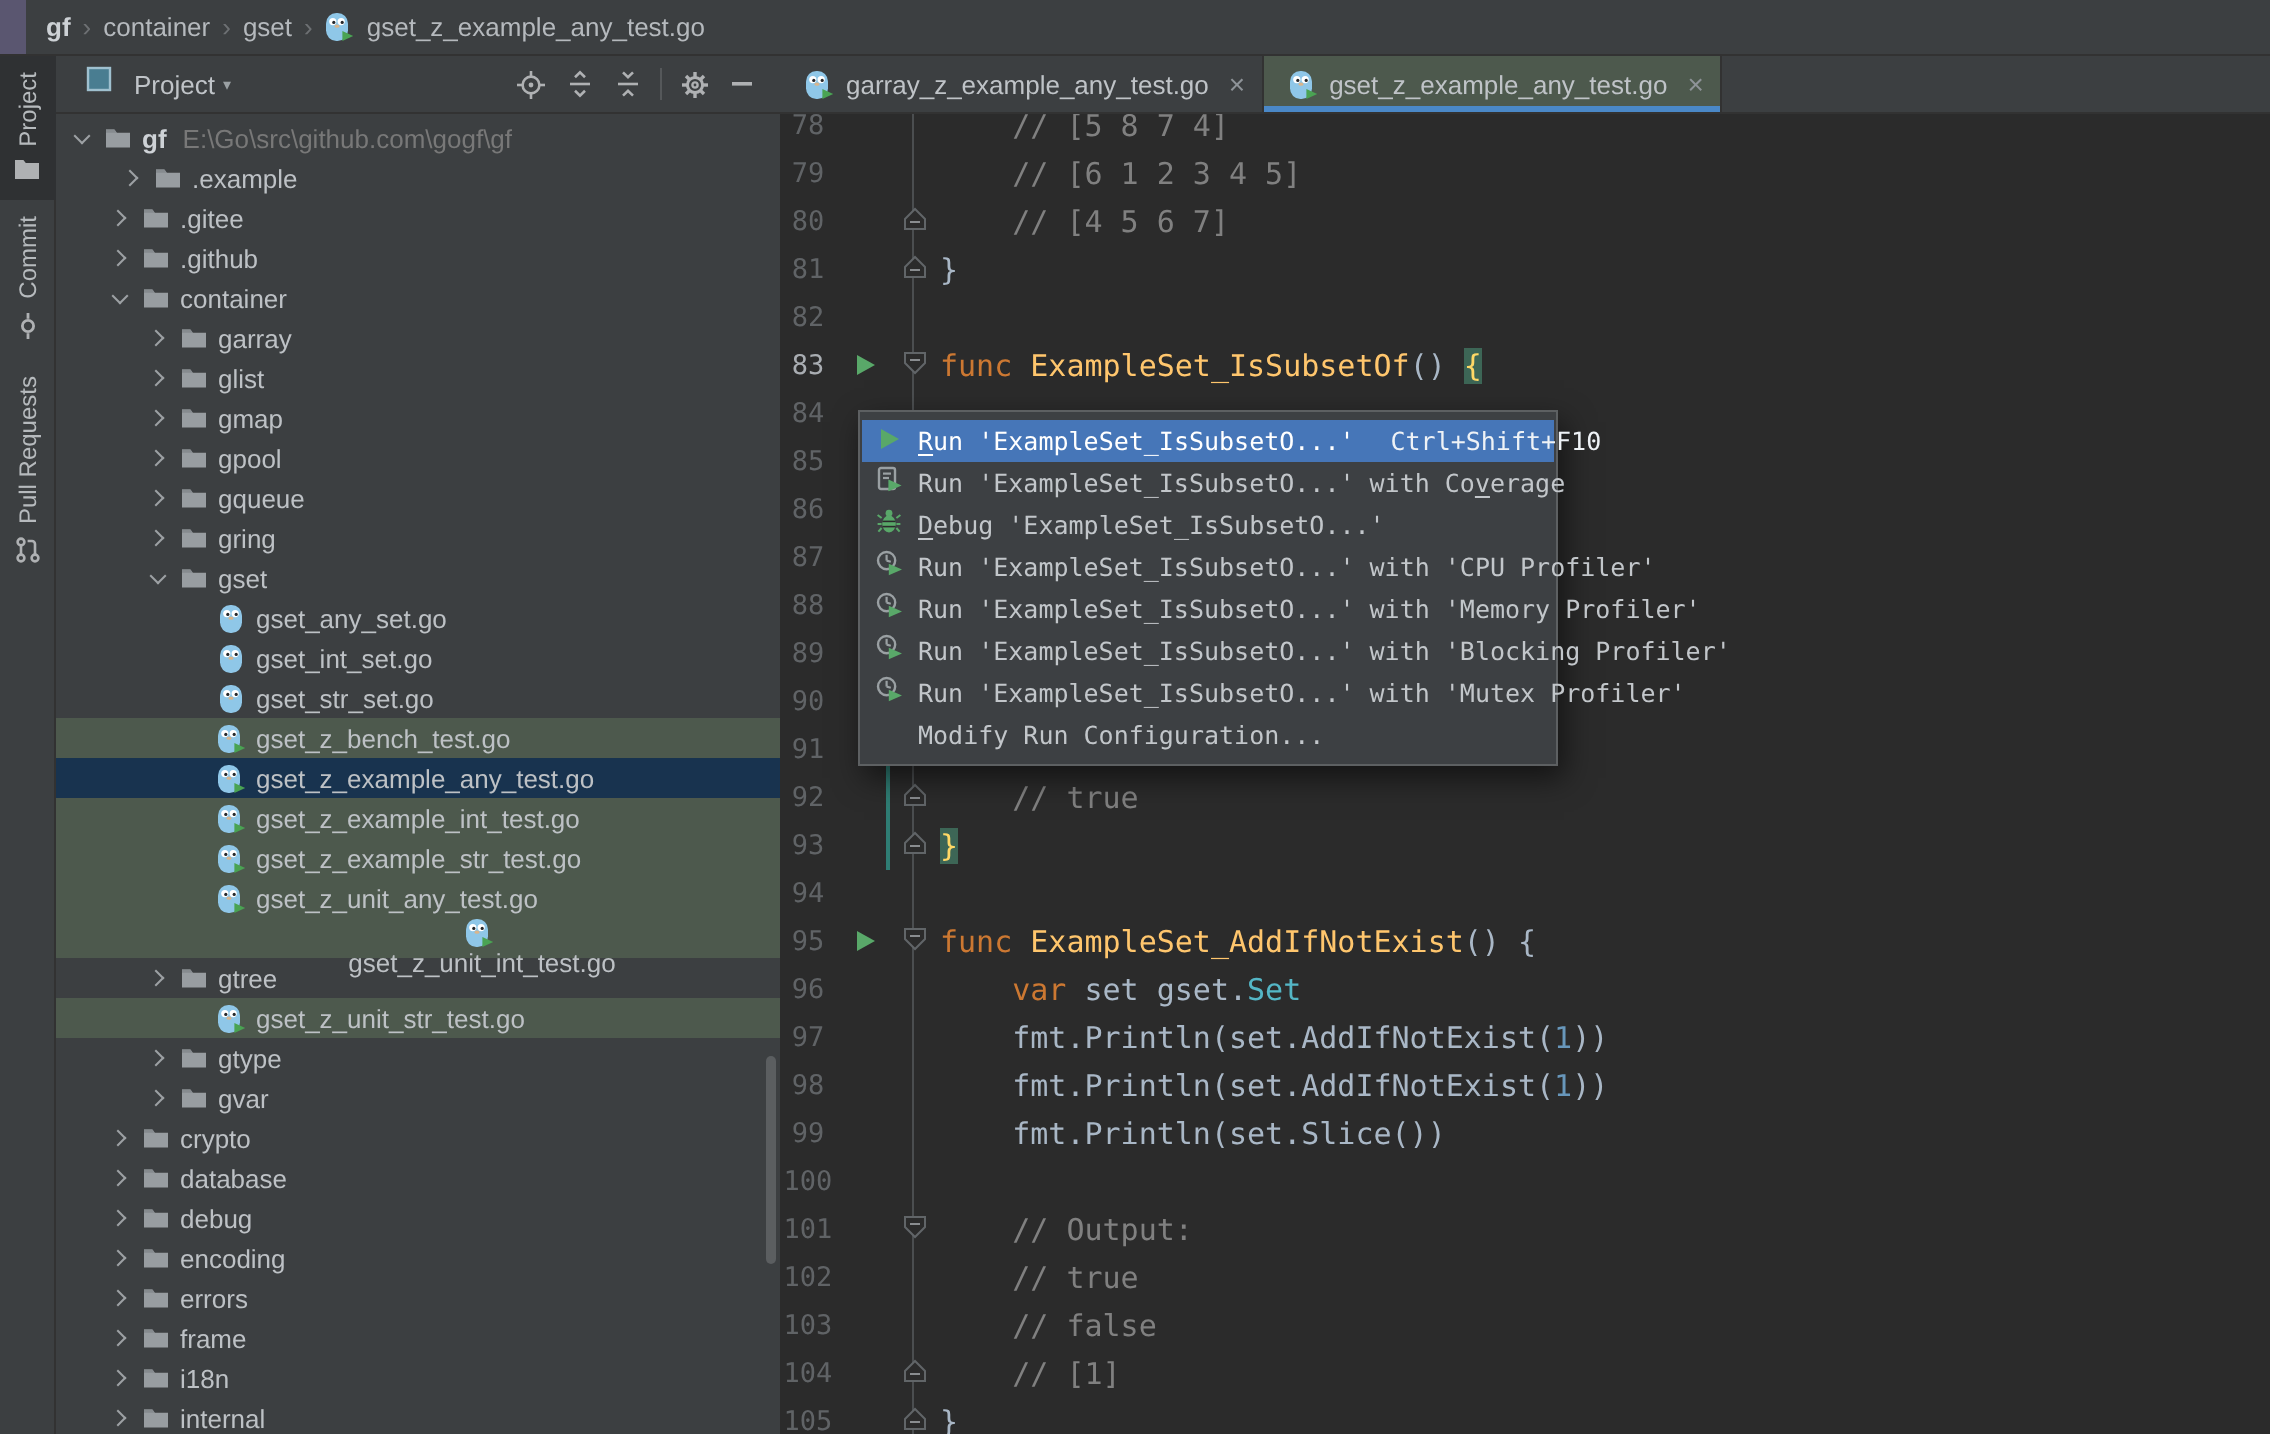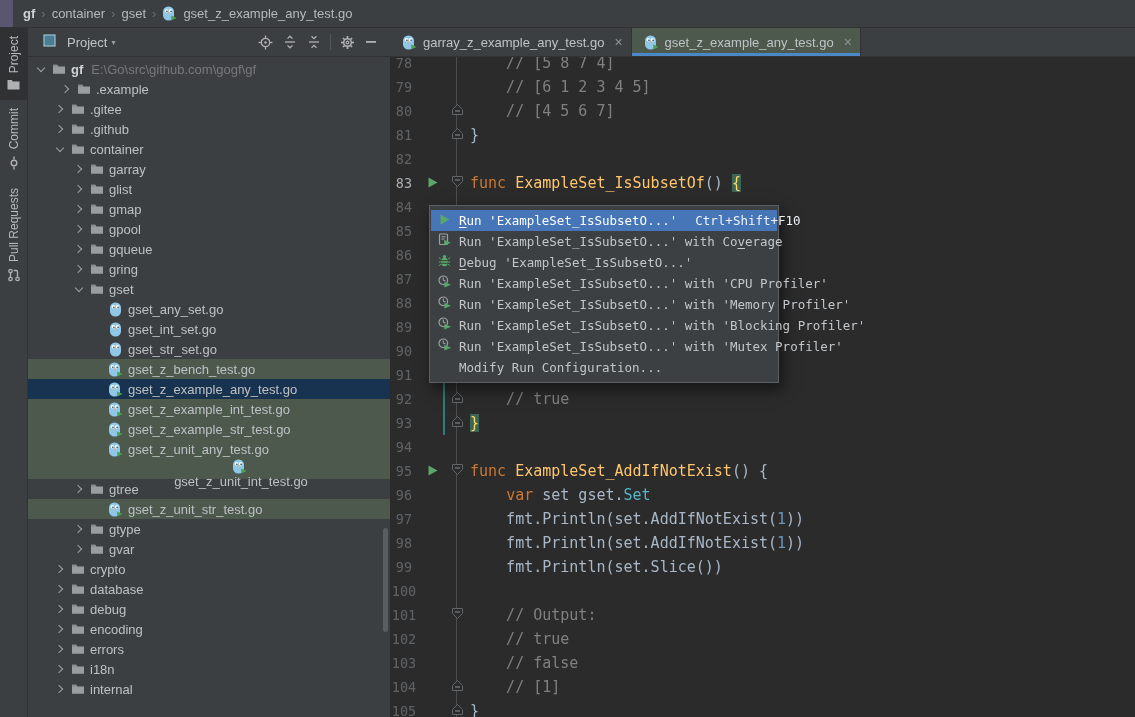--- a/index.html
+++ b/index.html
@@ -585,20 +585,32 @@
           <span class="chev right">
             <i></i>
           </span>
           <span class="icon">
             <svg width="14" height="12" viewBox="0 0 14 12">
               <path d="M1 1.8 h4.2 l1.2 1.6 H13 v7.4 H1 z" fill="#989da1"></path>
               <path d="M1 1.8 h4.2 l1.2 1.6 H1 z" fill="#868b8f"></path>
             </svg>
           </span>
           <span class="lbl">errors</span>
+        </div>
+        <div class="row" style="padding-left: 23px;">
+          <span class="chev right">
+            <i></i>
+          </span>
+          <span class="icon">
+            <svg width="14" height="12" viewBox="0 0 14 12">
+              <path d="M1 1.8 h4.2 l1.2 1.6 H13 v7.4 H1 z" fill="#989da1"></path>
+              <path d="M1 1.8 h4.2 l1.2 1.6 H1 z" fill="#868b8f"></path>
+            </svg>
+          </span>
+          <span class="lbl">frame</span>
         </div>
         <div class="row" style="padding-left: 23px;">
           <span class="chev right">
             <i></i>
           </span>
           <span class="icon">
             <svg width="14" height="12" viewBox="0 0 14 12">
               <path d="M1 1.8 h4.2 l1.2 1.6 H13 v7.4 H1 z" fill="#989da1"></path>
               <path d="M1 1.8 h4.2 l1.2 1.6 H1 z" fill="#868b8f"></path>
             </svg>

